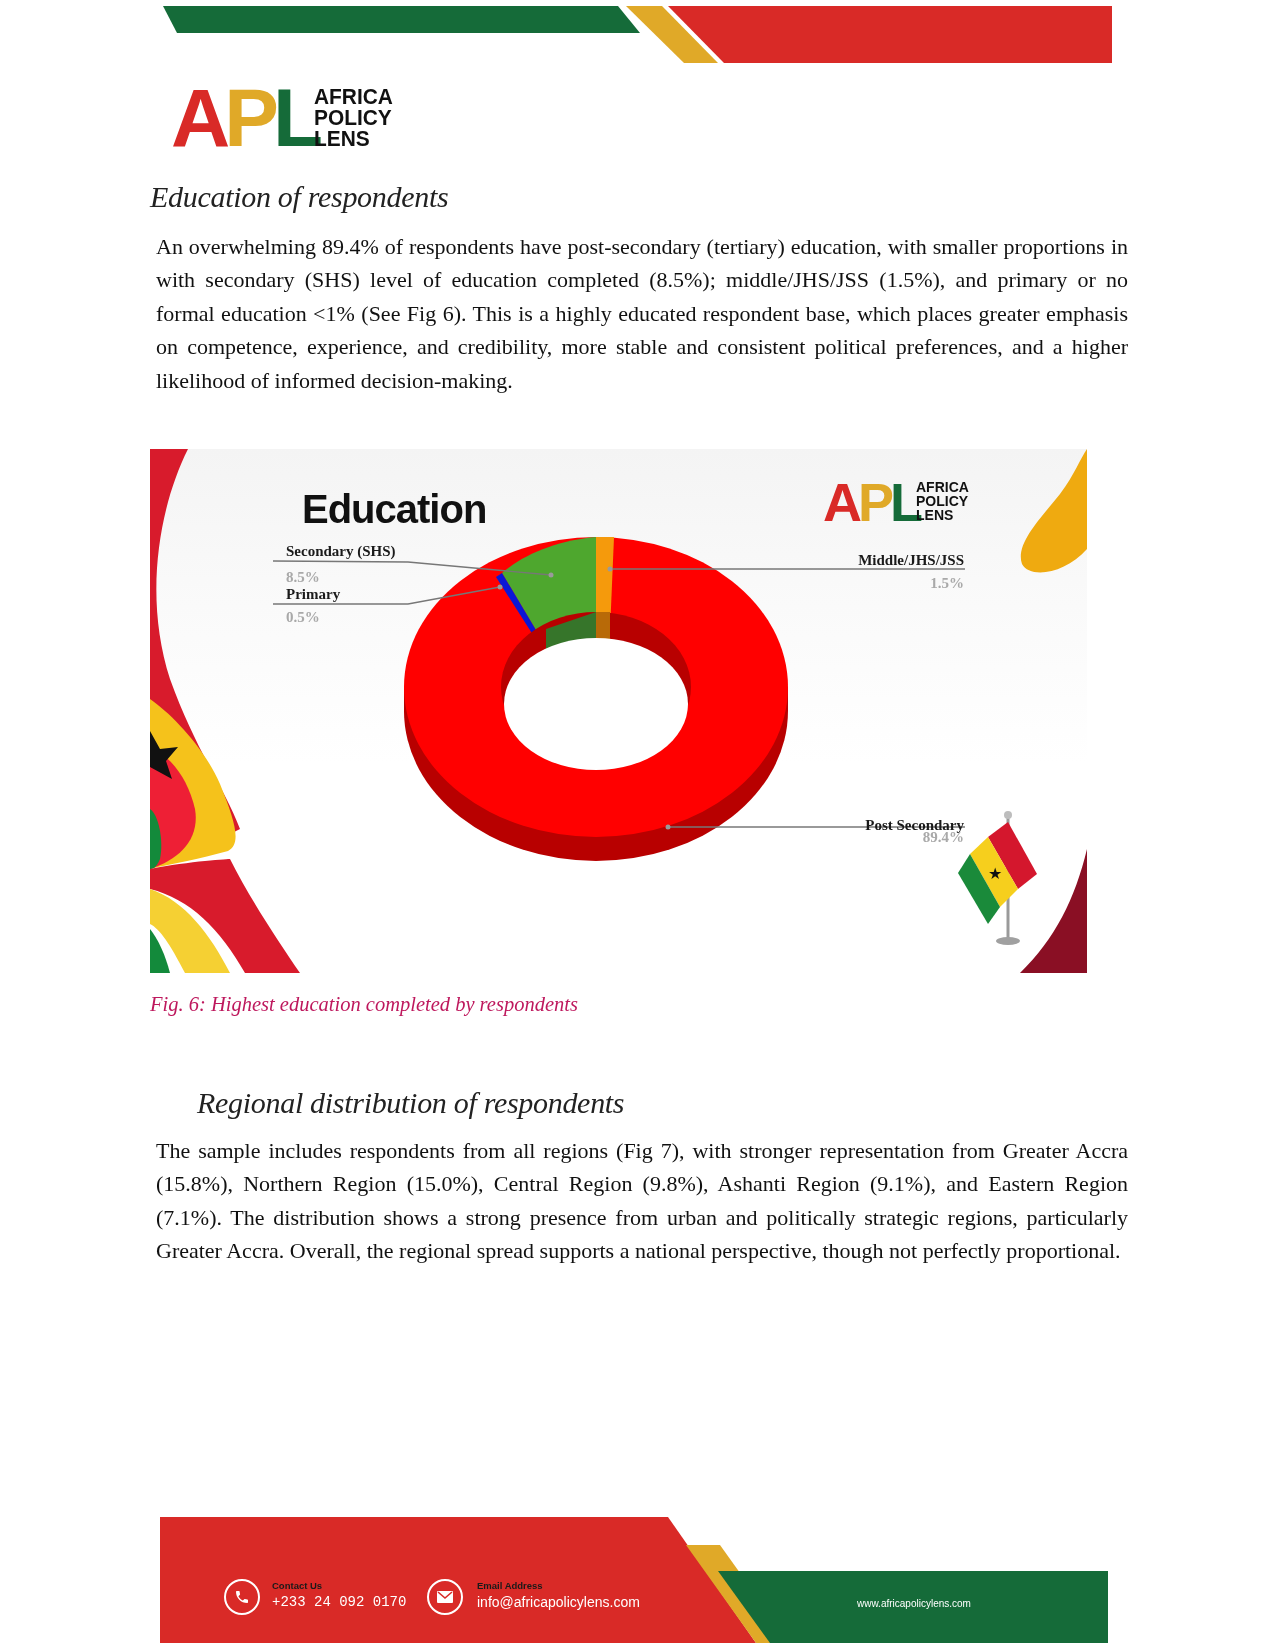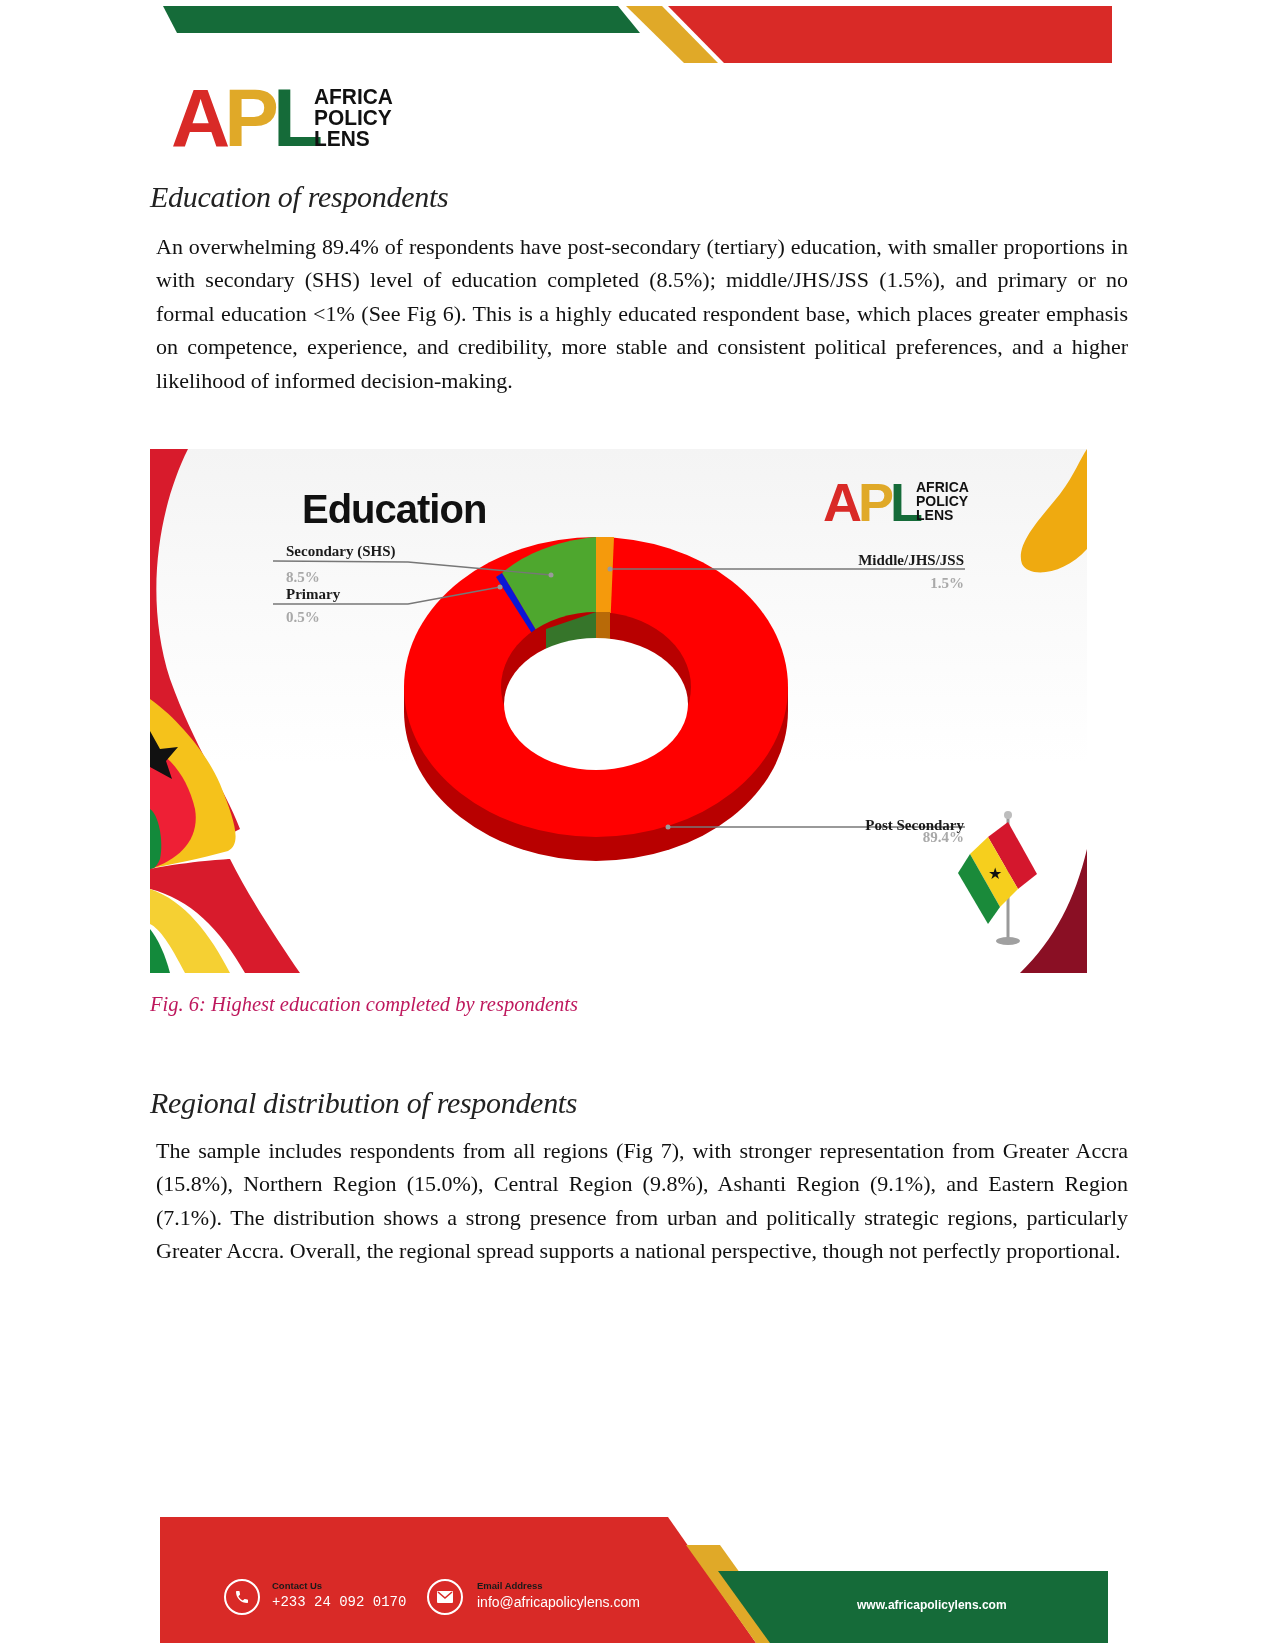--- a/index.html
+++ b/index.html
@@ -24,21 +24,21 @@
   .chart-logo{position:absolute;left:673px;top:30px;width:160px;height:46px;}
   .chart-logo .cl-letters{position:absolute;left:0;top:0;font-family:"Liberation Sans","DejaVu Sans",sans-serif;font-weight:bold;font-size:54px;line-height:46px;letter-spacing:-4px;}
   .chart-logo .cl-text{position:absolute;left:93px;top:1px;font-family:"Liberation Sans","DejaVu Sans",sans-serif;font-weight:bold;font-size:14px;line-height:14px;color:#111;}
   .lbl{position:absolute;font-family:"Liberation Serif","DejaVu Serif",serif;font-weight:bold;font-size:15px;color:#1a1a1a;}
   .val{position:absolute;font-family:"Liberation Serif","DejaVu Serif",serif;font-weight:bold;font-size:15px;color:#a9a9a9;}
   
   .footer{left:0;top:1500px;width:1275px;height:150px;}
   .f-icon{position:absolute;width:36px;height:36px;border:2.5px solid #fff;border-radius:50%;box-sizing:border-box;display:flex;align-items:center;justify-content:center;color:#fff;}
   .f-label{position:absolute;font-family:"Liberation Sans","DejaVu Sans",sans-serif;font-weight:bold;font-size:9.5px;color:#1a1a1a;}
   .f-value{position:absolute;font-family:"Liberation Sans","DejaVu Sans",sans-serif;font-size:14px;color:#fff;}
-  .f-url{position:absolute;font-family:"Liberation Sans","DejaVu Sans",sans-serif;font-size:12px;color:#fff;font-weight:bold;}
+  .f-url{position:absolute;font-family:"Liberation Sans","DejaVu Sans",sans-serif;font-size:10px;color:#fff;}
 </style>
 </head>
 <body>
 
 <svg class="abs top-band" width="1275" height="70" viewBox="0 0 1275 70">
   <polygon points="163,6 618,6 640,33 177,33" fill="#156b39"></polygon>
   <polygon points="626,6 662,6 718,63 684,63" fill="#e0a928"></polygon>
   <polygon points="668,6 1112,6 1112,63 724,63" fill="#d92a27"></polygon>
 </svg>
 
@@ -120,21 +120,21 @@
   <div class="lbl" style="left:136px;top:137px;">Primary</div>
   <div class="val" style="left:136px;top:160px;">0.5%</div>
   <div class="lbl" style="right:123px;top:103px;">Middle/JHS/JSS</div>
   <div class="val" style="right:123px;top:126px;">1.5%</div>
   <div class="lbl" style="right:123px;top:368px;">Post Secondary</div>
   <div class="val" style="right:123px;top:380px;margin-left:16px;">89.4%</div>
 </div>
 
 <div class="abs caption">Fig. 6: Highest education completed by respondents</div>
 
-<div class="abs section-heading" style="top:1086px;">Regional distribution of respondents</div>
+<div class="abs section-heading" style="top:1086px;margin-left:47px;">Regional distribution of respondents</div>
 <div class="abs para" style="top:1134px;">The sample includes respondents from all regions (Fig 7), with stronger representation from Greater Accra (15.8%), Northern Region (15.0%), Central Region (9.8%), Ashanti Region (9.1%), and Eastern Region (7.1%). The distribution shows a strong presence from urban and politically strategic regions, particularly Greater Accra. Overall, the regional spread supports a national perspective, though not perfectly proportional.</div>
 
 <svg class="abs footer" width="1275" height="150" viewBox="0 1500 1275 150">
   <polygon points="160,1517 668,1517 756,1643 160,1643" fill="#d92a27"></polygon>
   <polygon points="686,1545 720,1545 790,1643 756,1643" fill="#e0a928"></polygon>
   <polygon points="718,1571 1108,1571 1108,1643 770,1643" fill="#156b39"></polygon>
 </svg>
 
 <div class="f-icon" style="left:224px;top:1579px;">
   <svg width="16" height="16" viewBox="0 0 24 24">

